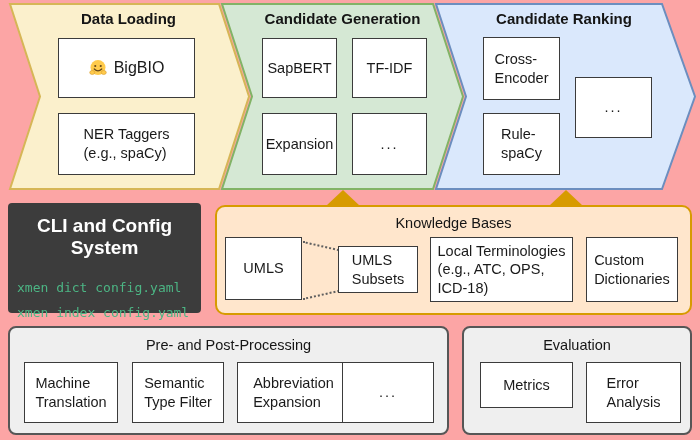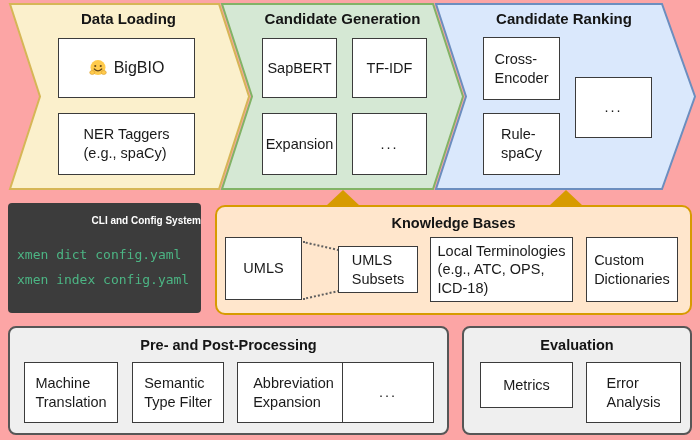--- a/index.html
+++ b/index.html
@@ -16,26 +16,26 @@
     position:absolute;z-index:2;font-weight:bold;font-size:15px;color:#151515;
     text-align:center;
   }
   .node{
     position:absolute;z-index:2;box-sizing:border-box;background:#ffffff;
     border:1.5px solid var(--node-border);color:#1a1a1a;
     display:flex;align-items:center;justify-content:center;
     text-align:left;font-size:14.5px;line-height:1.28;white-space:pre-line;
   }
   .panel{position:absolute;box-sizing:border-box;z-index:1;}
-  .panel-title{font-weight:bold;font-size:14.5px;color:#151515;text-align:center;}
+  .panel-title{font-weight:normal;font-size:14.5px;color:#151515;text-align:center;}
   .cli-panel{
     left:8px;top:203px;width:193px;height:110px;border-radius:4px;
     background:var(--dark-fill);
   }
-  .cli-title{color:#ffffff;font-weight:bold;font-size:10px;text-align:right;padding-top:12px;}
+  .cli-title{color:#ffffff;font-weight:bold;font-size:19px;text-align:center;padding-top:12px;}
   .cli-cmd{
     font-family:"DejaVu Sans Mono",monospace;font-size:13px;
     color:var(--terminal-green);padding-left:9px;white-space:pre;
   }
   .cli-cmd.first{margin-top:21px;}
   .cli-cmd.second{margin-top:10px;}
   .kb-panel{
     left:215px;top:205px;width:477px;height:110px;border-radius:10px;
     background:var(--orange-fill);border:2px solid var(--orange-stroke);
   }

